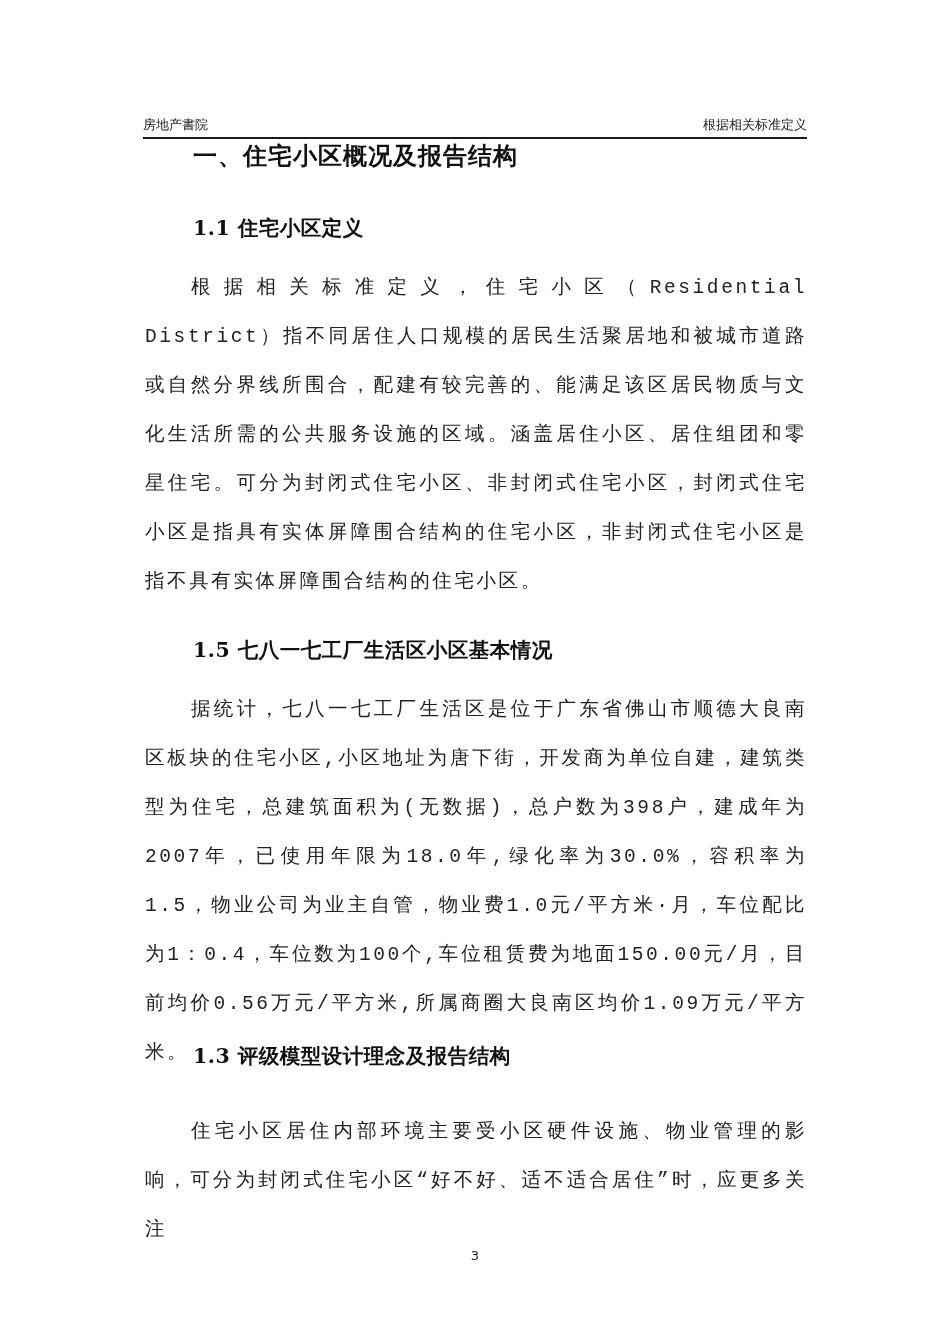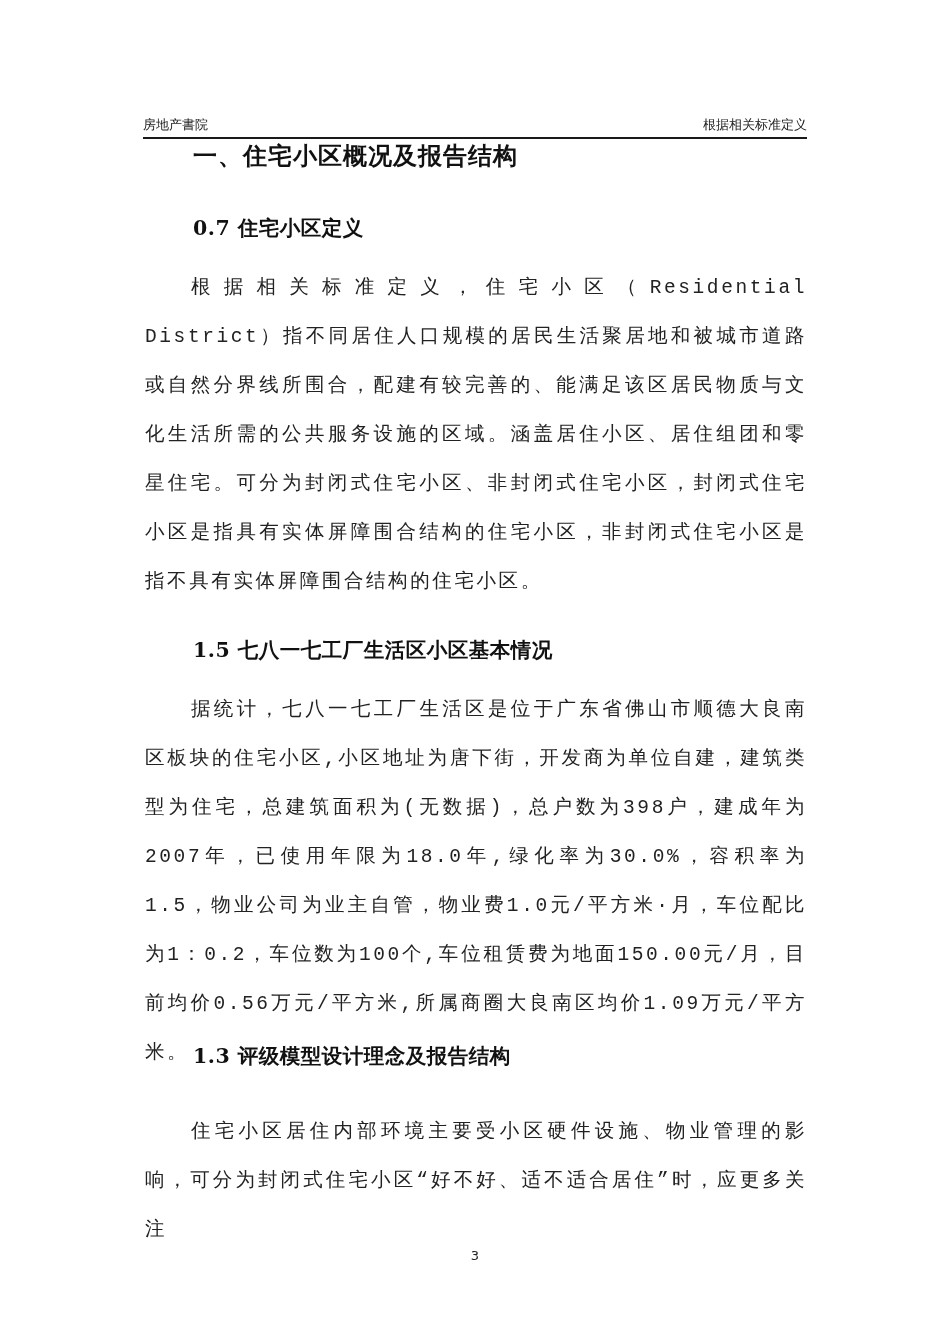--- a/index.html
+++ b/index.html
@@ -23,22 +23,22 @@
 </head>
 <body>
 
 <div class="page-header">
   <span class="hdr-left">房地产書院</span>
   <span class="hdr-right">根据相关标准定义</span>
 </div>
 
 <div class="chapter-title">一、住宅小区概况及报告结构</div>
 
-<div class="section-heading" style="top:214px;">0.7 住宅小区定义</div>
+<div class="section-heading" style="top:214px;">1.1 住宅小区定义</div>
 <div class="paragraph" style="top:264px;">根据相关标准定义，住宅小区（Residential District）指不同居住人口规模的居民生活聚居地和被城市道路或自然分界线所围合，配建有较完善的、能满足该区居民物质与文化生活所需的公共服务设施的区域。涵盖居住小区、居住组团和零星住宅。可分为封闭式住宅小区、非封闭式住宅小区，封闭式住宅小区是指具有实体屏障围合结构的住宅小区，非封闭式住宅小区是指不具有实体屏障围合结构的住宅小区。</div>
 
 <div class="section-heading" style="top:636px;">1.5 七八一七工厂生活区小区基本情况</div>
-<div class="paragraph" style="top:686px;">据统计，七八一七工厂生活区是位于广东省佛山市顺德大良南区板块的住宅小区,小区地址为唐下街，开发商为单位自建，建筑类型为住宅，总建筑面积为(无数据)，总户数为398户，建成年为2007年，已使用年限为18.0年,绿化率为30.0%，容积率为1.5，物业公司为业主自管，物业费1.0元/平方米·月，车位配比为1：0.2，车位数为100个,车位租赁费为地面150.00元/月，目前均价0.56万元/平方米,所属商圈大良南区均价1.09万元/平方米。</div>
+<div class="paragraph" style="top:686px;">据统计，七八一七工厂生活区是位于广东省佛山市顺德大良南区板块的住宅小区,小区地址为唐下街，开发商为单位自建，建筑类型为住宅，总建筑面积为(无数据)，总户数为398户，建成年为2007年，已使用年限为18.0年,绿化率为30.0%，容积率为1.5，物业公司为业主自管，物业费1.0元/平方米·月，车位配比为1：0.4，车位数为100个,车位租赁费为地面150.00元/月，目前均价0.56万元/平方米,所属商圈大良南区均价1.09万元/平方米。</div>
 
 <div class="section-heading" style="top:1042px;">1.3 评级模型设计理念及报告结构</div>
 <div class="paragraph" style="top:1108px;">住宅小区居住内部环境主要受小区硬件设施、物业管理的影响，可分为封闭式住宅小区“好不好、适不适合居住”时，应更多关注</div>
 
 <div class="page-number">3</div>
 
 </body></html>

